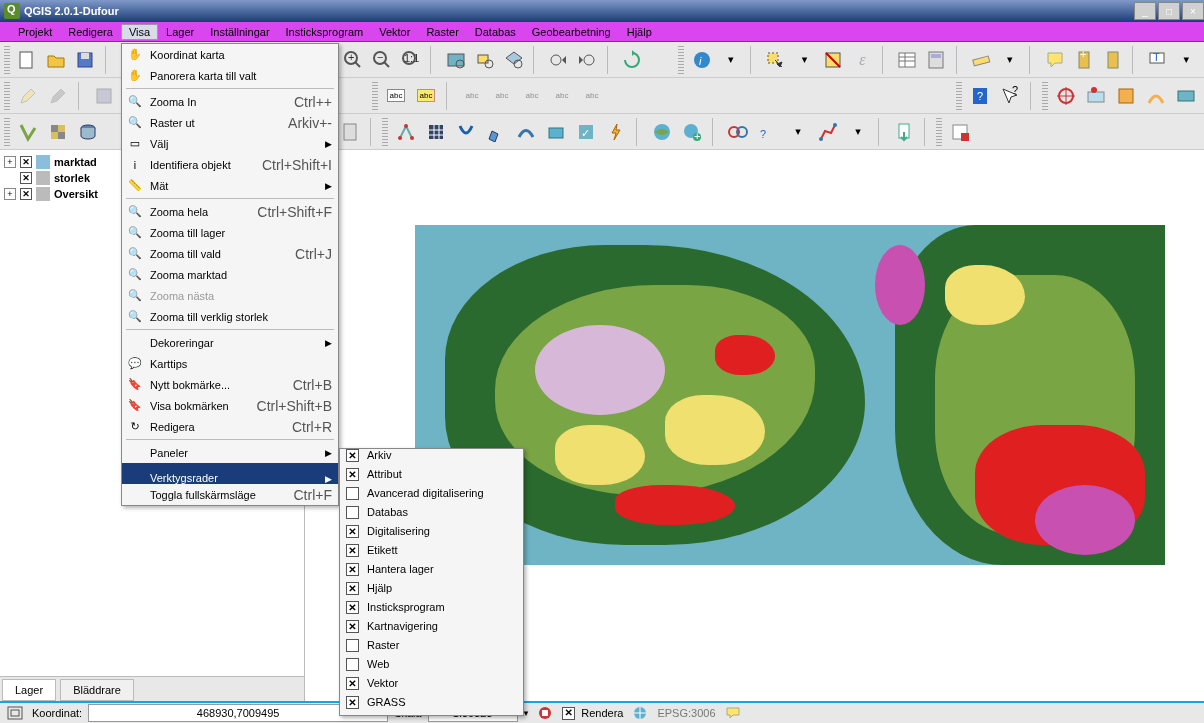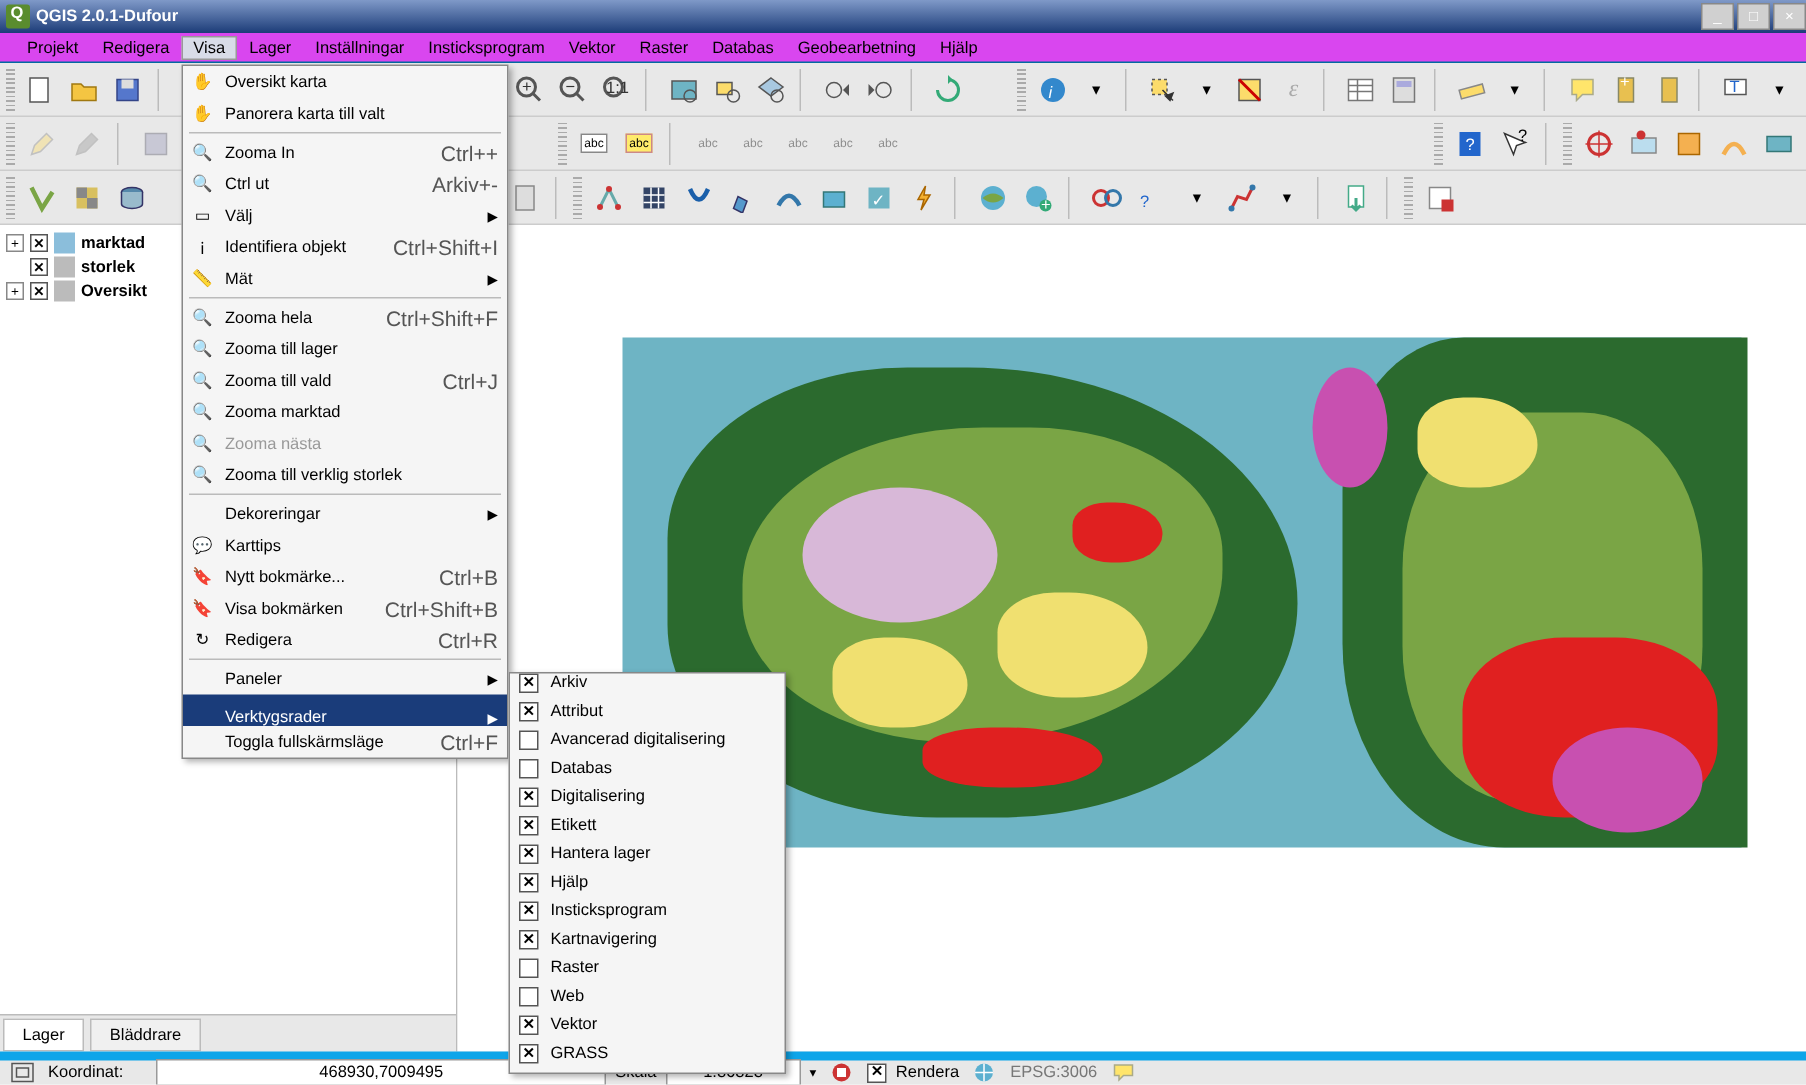--- a/index.html
+++ b/index.html
@@ -51,21 +51,21 @@
   .dd-sep { height: 1px; background: #bbb; margin: 2px 4px; }
   .dd-item.disabled { color: #999; }
 
   
   .submenu { position: absolute; left: 339px; top: 448px; width: 185px; background: #f5f5f5; border: 1px solid #888; box-shadow: 2px 2px 4px rgba(0,0,0,0.3); z-index: 101; }
   .sm-item { display: flex; height: 19px; padding: 0 6px 0 6px; gap: 8px; }
   .sm-chk { width: 13px; height: 13px; border: 1px solid #555; display:flex;align-items:center;justify-content:center;font-size:10px;font-weight:bold; background:#fff }
   .sm-chk.on::after { content:"✕"; color:#000; line-height:1 }
 
   
-  .statusbar { position: absolute; bottom: 0; left: 0; right: 0; height: 22px; background: #e8e8e8; border-top: 6px solid #0ea5e9; display: flex; align-items: center; padding: 0 4px; gap: 6px; }
+  .statusbar { position: absolute; bottom: 0; left: 0; right: 0; height: 22px; background: #e8e8e8; border-top: 2px solid #0ea5e9; display: flex; align-items: center; padding: 0 4px; gap: 6px; }
   .statusbar input { height: 18px; padding: 0 4px; border: 1px solid #999; background:#fff; text-align: center; }
   .statusbar .sb-label {}
   .chkbox { width:13px;height:13px;border:1px solid #555;display:flex;align-items:center;justify-content:center;font-size:10px;font-weight:bold;background:#fff }
   .chkbox.on::after{content:"✕";color:#000;line-height:1}
 
   
   svg { display:block }
 
   
   .blob { position:absolute; border-radius:40% 55% 50% 45%; }
@@ -519,35 +519,35 @@
       <div class="blob" style="left:530px;top:40px;width:80px;height:60px;background:#f0e070"></div>
       <div class="blob" style="left:620px;top:260px;width:100px;height:70px;background:#c850b0;border-radius:50%"></div>
       <div class="blob" style="left:460px;top:20px;width:50px;height:80px;background:#c850b0;border-radius:50%"></div>
     </div>
   </div>
 </div>
 
 <div class="dropdown">
   <div class="dd-item">
       <span class="dd-icon">✋</span>
-      <span class="dd-label">Oversikt karta</span>
+      <span class="dd-label">Koordinat karta</span>
     </div>
   <div class="dd-item">
       <span class="dd-icon">✋</span>
       <span class="dd-label">Panorera karta till valt</span>
     </div>
   <div class="dd-sep"></div>
   <div class="dd-item">
       <span class="dd-icon">🔍</span>
       <span class="dd-label">Zooma In</span>
       <span class="dd-shortcut">Ctrl++</span>
     </div>
   <div class="dd-item">
       <span class="dd-icon">🔍</span>
-      <span class="dd-label">Ctrl ut</span>
+      <span class="dd-label">Raster ut</span>
       <span class="dd-shortcut">Arkiv+-</span>
     </div>
   <div class="dd-item">
       <span class="dd-icon">▭</span>
       <span class="dd-label">Välj</span>
       <span class="dd-arrow">▶</span>
     </div>
   <div class="dd-item">
       <span class="dd-icon">ℹ</span>
       <span class="dd-label">Identifiera objekt</span>
@@ -689,21 +689,21 @@
 </div>
 
 <div class="statusbar">
   <div class="toolbar-btn" style="width:22px;height:18px">
       <svg width="16" height="14">
         <rect x="1" y="1" width="14" height="12" fill="none" stroke="#555"></rect>
         <rect x="4" y="4" width="8" height="6" fill="none" stroke="#555"></rect>
       </svg>
     </div>
   <span class="sb-label">Koordinat:</span>
-  <input type="text" style="width: 300px; margin-left: 16px;" value="468930,7009495">
+  <input type="text" style="width: 300px;" value="468930,7009495">
   <span class="sb-label">Skala</span>
   <input type="text" style="width: 90px;" value="1:80828">
   <span style="font-size:9px">▾</span>
   <div class="toolbar-btn" style="width:22px;height:18px">
       <svg width="16" height="16">
         <circle cx="8" cy="8" r="6" fill="#c33"></circle>
         <rect x="5" y="5" width="6" height="6" fill="#fff"></rect>
       </svg>
     </div>
   <span class="chkbox on"></span>

